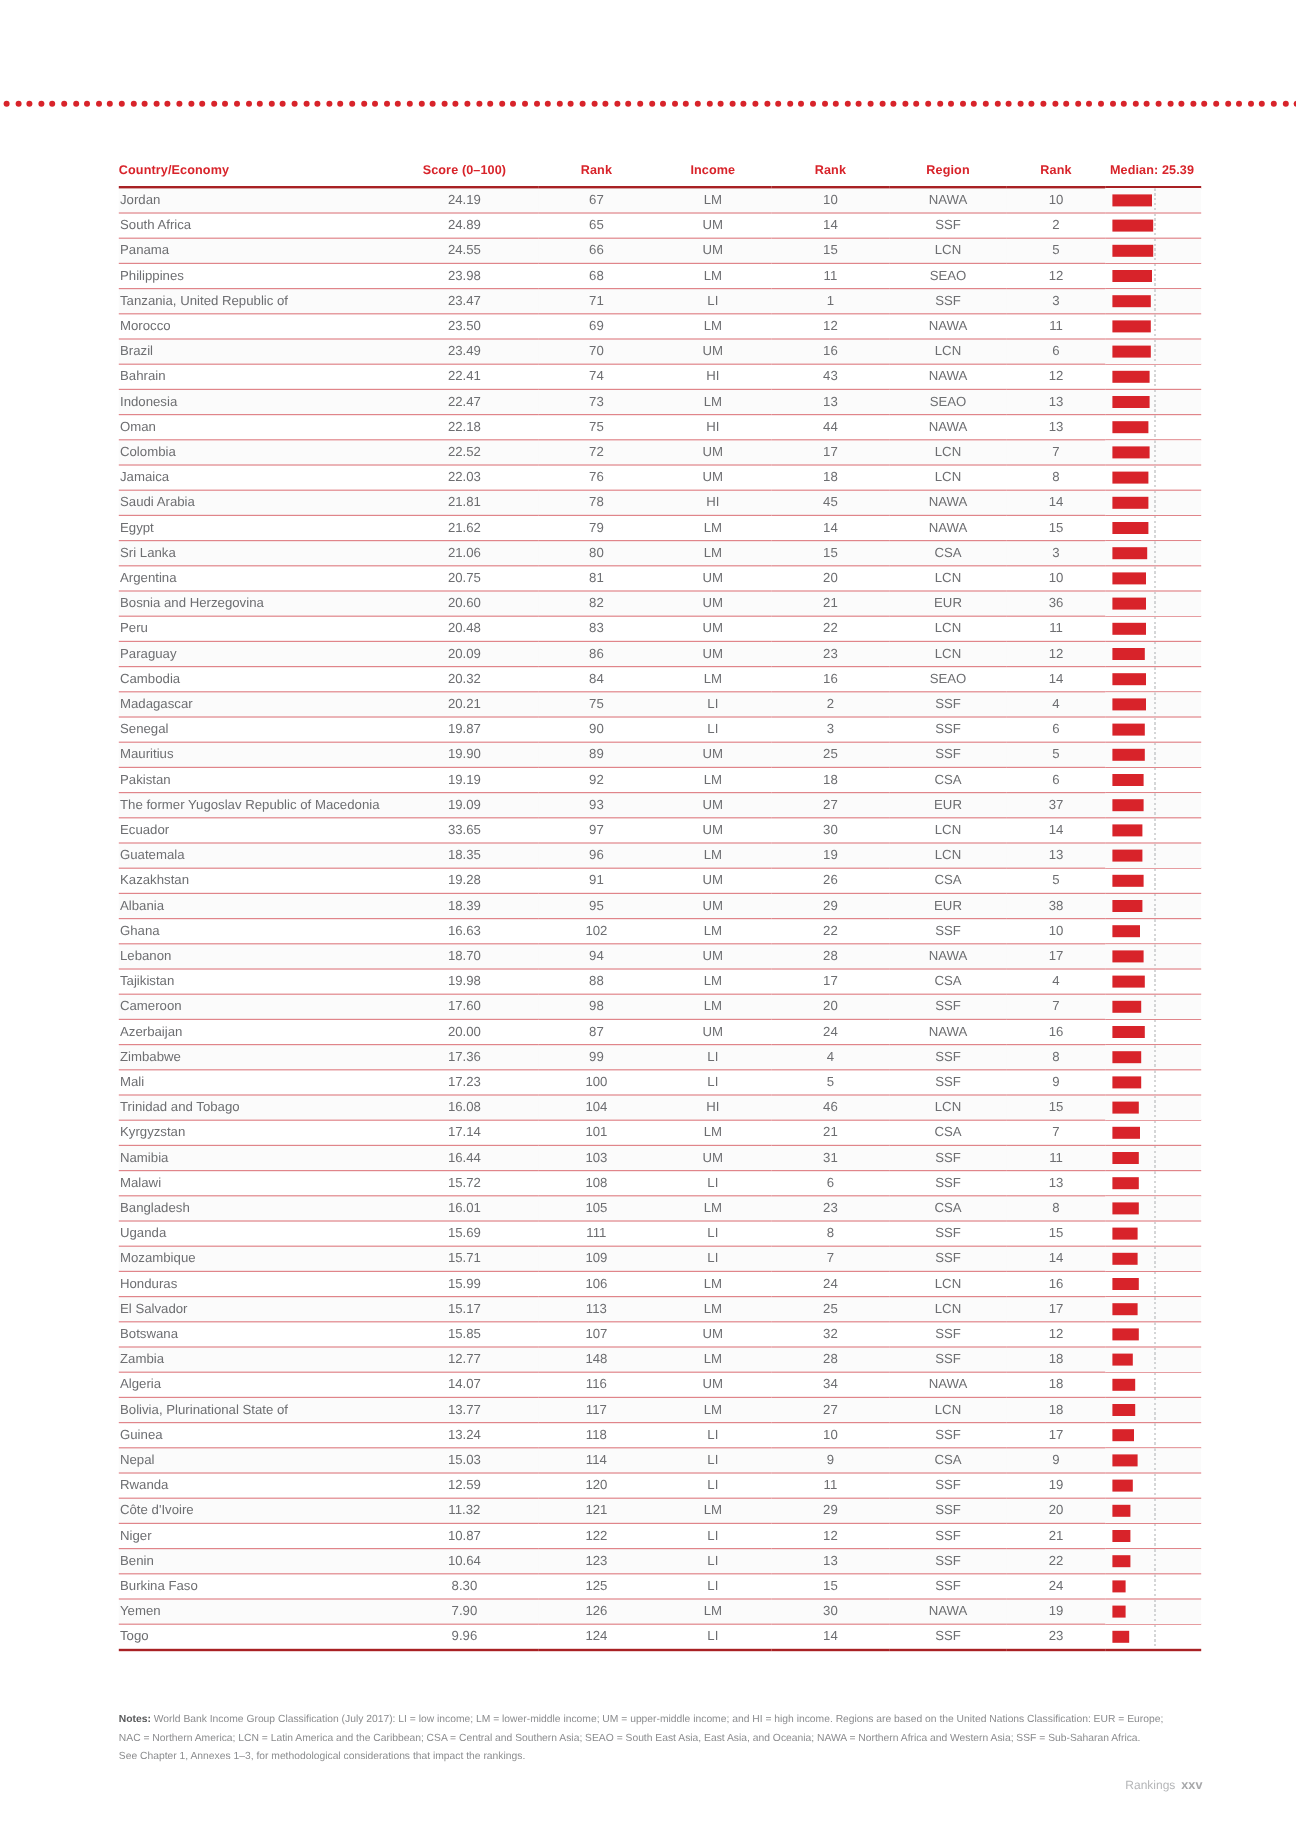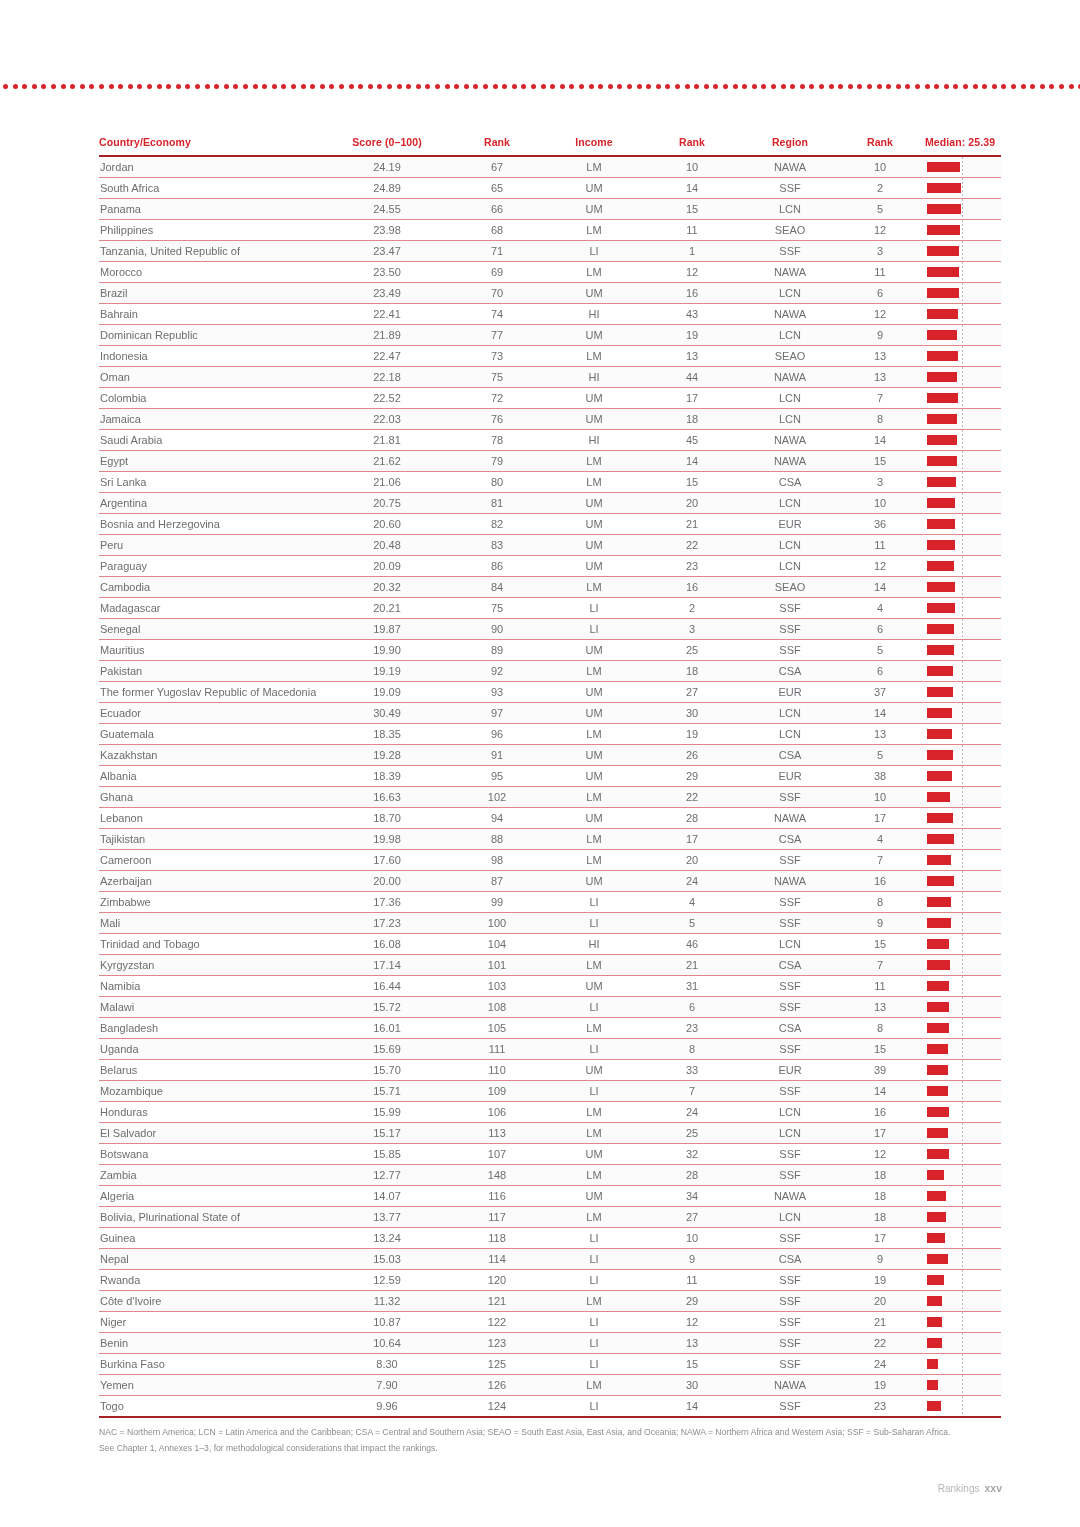--- a/index.html
+++ b/index.html
@@ -415,35 +415,20 @@
           <td class="num">NAWA</td>
           <td class="num">12</td>
           <td class="barcell">
             <div class="bar-track">
               <div class="bar" style="width: 30.6px;"></div>
               <div class="median-line" style="left: 40.6px;"></div>
             </div>
           </td>
         </tr>
         <tr>
-          <td class="country">Dominican Republic</td>
-          <td class="num">21.89</td>
-          <td class="num">77</td>
-          <td class="num">UM</td>
-          <td class="num">19</td>
-          <td class="num">LCN</td>
-          <td class="num">9</td>
-          <td class="barcell">
-            <div class="bar-track">
-              <div class="bar" style="width: 29.9px;"></div>
-              <div class="median-line" style="left: 40.6px;"></div>
-            </div>
-          </td>
-        </tr>
-        <tr>
           <td class="country">Indonesia</td>
           <td class="num">22.47</td>
           <td class="num">73</td>
           <td class="num">LM</td>
           <td class="num">13</td>
           <td class="num">SEAO</td>
           <td class="num">13</td>
           <td class="barcell">
             <div class="bar-track">
               <div class="bar" style="width: 30.7px;"></div>
@@ -686,21 +671,21 @@
           <td class="num">37</td>
           <td class="barcell">
             <div class="bar-track">
               <div class="bar" style="width: 26px;"></div>
               <div class="median-line" style="left: 40.6px;"></div>
             </div>
           </td>
         </tr>
         <tr>
           <td class="country">Ecuador</td>
-          <td class="num">30.49</td>
+          <td class="num">33.65</td>
           <td class="num">97</td>
           <td class="num">UM</td>
           <td class="num">30</td>
           <td class="num">LCN</td>
           <td class="num">14</td>
           <td class="barcell">
             <div class="bar-track">
               <div class="bar" style="width: 24.7px;"></div>
               <div class="median-line" style="left: 40.6px;"></div>
             </div>
@@ -940,35 +925,20 @@
           <td class="num">SSF</td>
           <td class="num">15</td>
           <td class="barcell">
             <div class="bar-track">
               <div class="bar" style="width: 21.4px;"></div>
               <div class="median-line" style="left: 40.6px;"></div>
             </div>
           </td>
         </tr>
         <tr>
-          <td class="country">Belarus</td>
-          <td class="num">15.70</td>
-          <td class="num">110</td>
-          <td class="num">UM</td>
-          <td class="num">33</td>
-          <td class="num">EUR</td>
-          <td class="num">39</td>
-          <td class="barcell">
-            <div class="bar-track">
-              <div class="bar" style="width: 21.4px;"></div>
-              <div class="median-line" style="left: 40.6px;"></div>
-            </div>
-          </td>
-        </tr>
-        <tr>
           <td class="country">Mozambique</td>
           <td class="num">15.71</td>
           <td class="num">109</td>
           <td class="num">LI</td>
           <td class="num">7</td>
           <td class="num">SSF</td>
           <td class="num">14</td>
           <td class="barcell">
             <div class="bar-track">
               <div class="bar" style="width: 21.4px;"></div>
@@ -1199,19 +1169,20 @@
               <div class="bar" style="width: 13.6px;"></div>
               <div class="median-line" style="left: 40.6px;"></div>
             </div>
           </td>
         </tr>
       </tbody>
   </table>
 </div>
 
 <div id="notes">
+  <p><span class="notes-label">Notes:</span> <span>World Bank Income Group Classification (July 2017): LI = low income; LM = lower-middle income; UM = upper-middle income; and HI = high income. Regions are based on the United Nations Classification: EUR = Europe;</span></p>
   <p>NAC = Northern America; LCN = Latin America and the Caribbean; CSA = Central and Southern Asia; SEAO = South East Asia, East Asia, and Oceania; NAWA = Northern Africa and Western Asia; SSF = Sub-Saharan Africa.</p>
   <p>See Chapter 1, Annexes 1–3, for methodological considerations that impact the rankings.</p>
 </div>
 
 <div id="footer">
   <span>Rankings</span><span class="foot-page">xxv</span>
 </div>
 
 </body></html>

